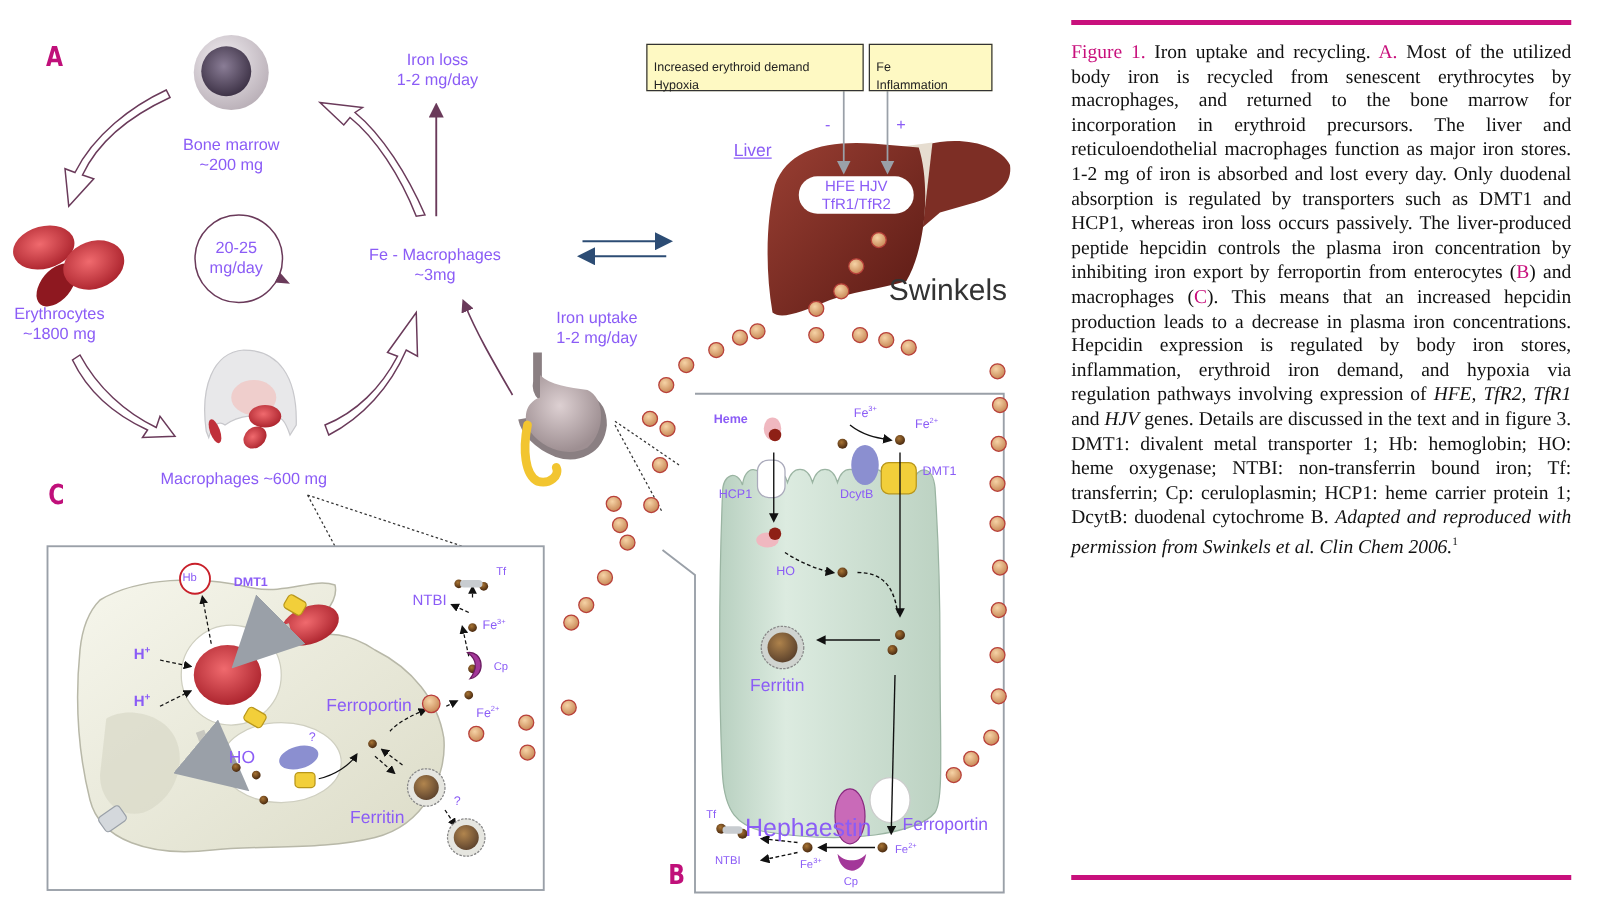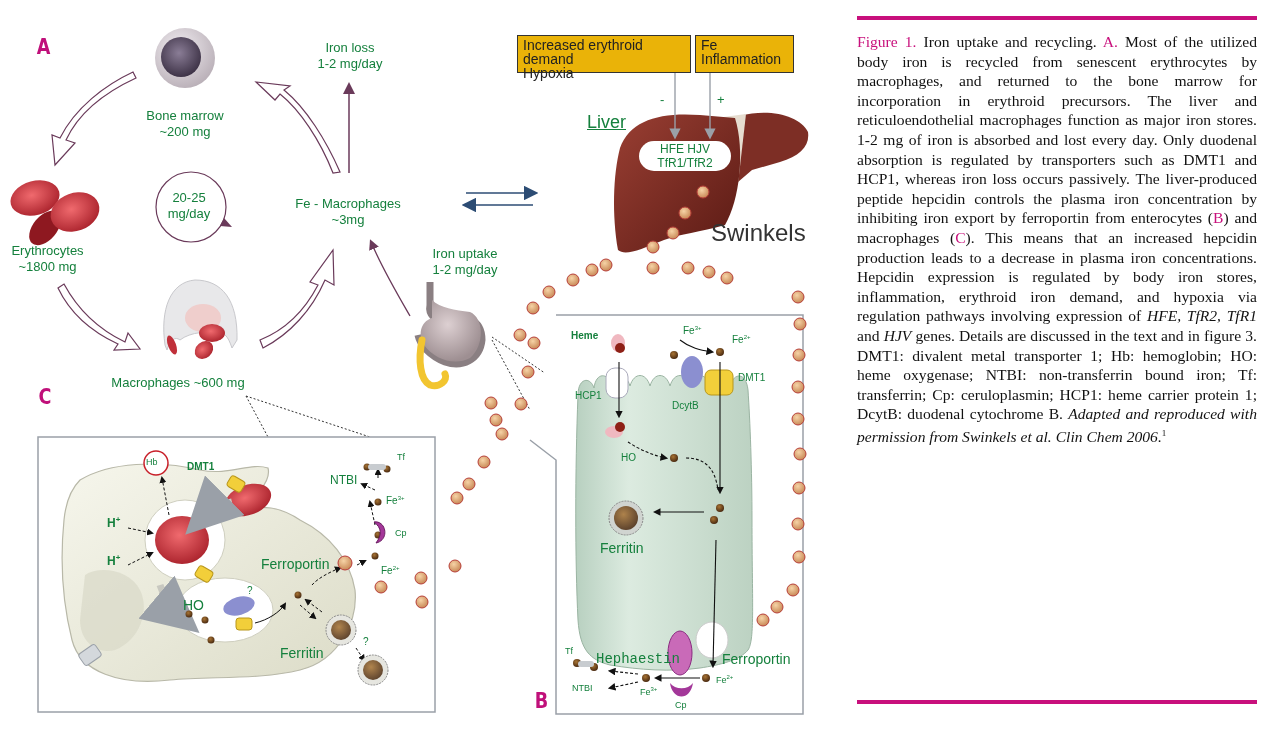--- a/index.html
+++ b/index.html
@@ -1,27 +1,27 @@
 <!DOCTYPE html>
 <html><head>
 <meta charset="utf-8">
 <style>
   html,body{margin:0;padding:0;background:#fff;}
   body{width:1280px;height:731px;position:relative;overflow:hidden;font-family:"Liberation Sans",sans-serif;color:#222;}
   .abs{position:absolute;}
-  .lbl{position:absolute;font-family:"Liberation Sans",sans-serif;font-size:13px;color:#15803d;text-align:center;line-height:1.2;white-space:nowrap;}
+  .lbl{position:absolute;font-family:"Liberation Sans",sans-serif;font-size:13px;color:#8b5cf6;text-align:center;line-height:1.2;white-space:nowrap;}
   .panel-letter{position:absolute;font-family:"DejaVu Sans",sans-serif;font-weight:bold;color:#c0107a;font-size:22px;transform:scaleX(0.8);}
   
   #caption{position:absolute;left:857px;top:16px;width:400px;}
   .rule{height:4px;background:#c8107c;width:400px;}
   #caption-text{margin-top:12px;font-family:Liberation Serif, serif;font-size:15.6px;line-height:19.6px;text-align:justify;color:#111;}
   #caption-text .mag{color:#c8107c;}
   #caption-text i{font-style:italic;}
   #bottom-rule{position:absolute;left:857px;top:700px;}
-  .box{position:absolute;border:1.5px solid #333;background:#eab308;font-size:14px;line-height:14px;padding:2px 5px;box-sizing:border-box;}
+  .box{position:absolute;border:1.5px solid #333;background:#fef9c3;font-size:10px;line-height:14px;padding:12px 5px;box-sizing:border-box;}
 </style>
 </head>
 <body>
 
 <svg class="abs" style="left:0;top:0" width="850" height="731" viewBox="0 0 850 731">
   <defs>
     <radialGradient id="gBM" cx="45%" cy="40%" r="60%">
         <stop offset="0" stop-color="#8a7d96"></stop>
         <stop offset="1" stop-color="#3e3347"></stop>
       </radialGradient>
@@ -299,64 +299,64 @@
 <div class="panel-letter" style="left:533px;top:688px;">B</div>
 
 <div class="lbl" style="left:130px;top:108px;width:110px;">
   <div>Bone marrow</div>
   <div>~200 mg</div>
 </div>
 <div class="lbl" style="left:0px;top:243px;width:95px;">
   <div>Erythrocytes</div>
   <div>~1800 mg</div>
 </div>
-<div class="lbl" style="left:98px;top:375px;width:160px;">Macrophages ~600 mg</div>
+<div class="lbl" style="left:115px;top:375px;width:160px;">Macrophages ~600 mg</div>
 <div class="lbl" style="left:158px;top:190px;width:62px;">
   <div>20-25</div>
   <div>mg/day</div>
 </div>
 <div class="lbl" style="left:292px;top:196px;width:112px;">
   <div>Fe - Macrophages</div>
   <div>~3mg</div>
 </div>
 <div class="lbl" style="left:310px;top:40px;width:80px;">
   <div>Iron loss</div>
   <div>1-2 mg/day</div>
 </div>
-<div class="lbl" style="left:420px;top:246px;width:90px;text-align:center;">
+<div class="lbl" style="left:420px;top:246px;width:90px;text-align:right;">
   <div>Iron uptake</div>
   <div>1-2 mg/day</div>
 </div>
 
 <div class="box" style="left:517px;top:35px;width:174px;height:38px;">
   <div>Increased erythroid demand</div>
   <div>Hypoxia</div>
 </div>
 <div class="box" style="left:695px;top:35px;width:99px;height:38px;">
   <div>Fe</div>
   <div>Inflammation</div>
 </div>
 <div class="lbl" style="left:660px;top:92px;">-</div>
 <div class="lbl" style="left:717px;top:92px;">+</div>
-<div class="lbl" style="left:587px;top:112px;font-size:18px;text-decoration:underline;">Liver</div>
+<div class="lbl" style="left:587px;top:112px;font-size:14px;text-decoration:underline;">Liver</div>
 <div class="lbl" style="left:639px;top:142px;width:92px;font-size:12px;line-height:14px;">
   <div>HFE HJV</div>
   <div>TfR1/TfR2</div>
 </div>
 <div class="lbl" style="left:711px;top:219px;font-size:24px;color:#333;">Swinkels</div>
 
 <div class="lbl" style="left:571px;top:330px;font-size:10px;font-weight:bold;">Heme</div>
 <div class="lbl" style="left:683px;top:325px;font-size:10px;"><span>Fe</span><sup style="font-size:6px">3+</sup></div>
 <div class="lbl" style="left:732px;top:334px;font-size:10px;"><span>Fe</span><sup style="font-size:6px">2+</sup></div>
 <div class="lbl" style="left:575px;top:390px;font-size:10px;">HCP1</div>
-<div class="lbl" style="left:672px;top:400px;font-size:10px;">DcytB</div>
+<div class="lbl" style="left:672px;top:390px;font-size:10px;">DcytB</div>
 <div class="lbl" style="left:738px;top:372px;font-size:10px;">DMT1</div>
 <div class="lbl" style="left:621px;top:452px;font-size:10px;">HO</div>
 <div class="lbl" style="left:600px;top:540px;font-size:14px;">Ferritin</div>
-<div class="lbl" style="left:596px;top:651px;font-size:14px;font-family:Liberation Mono, monospace;">Hephaestin</div>
+<div class="lbl" style="left:596px;top:651px;font-size:20px;">Hephaestin</div>
 <div class="lbl" style="left:722px;top:651px;font-size:14px;">Ferroportin</div>
 <div class="lbl" style="left:565px;top:646px;font-size:9px;">Tf</div>
 <div class="lbl" style="left:572px;top:683px;font-size:9px;">NTBI</div>
 <div class="lbl" style="left:640px;top:686px;font-size:9px;"><span>Fe</span><sup style="font-size:6px">3+</sup></div>
 <div class="lbl" style="left:716px;top:674px;font-size:9px;"><span>Fe</span><sup style="font-size:6px">2+</sup></div>
 <div class="lbl" style="left:675px;top:700px;font-size:9px;">Cp</div>
 
 <div class="lbl" style="left:146px;top:457px;font-size:9px;">Hb</div>
 <div class="lbl" style="left:187px;top:461px;font-size:10px;font-weight:bold;">DMT1</div>
 <div class="lbl" style="left:107px;top:515px;font-size:12px;font-weight:bold;"><span>H</span><sup style="font-size:8px">+</sup></div>

